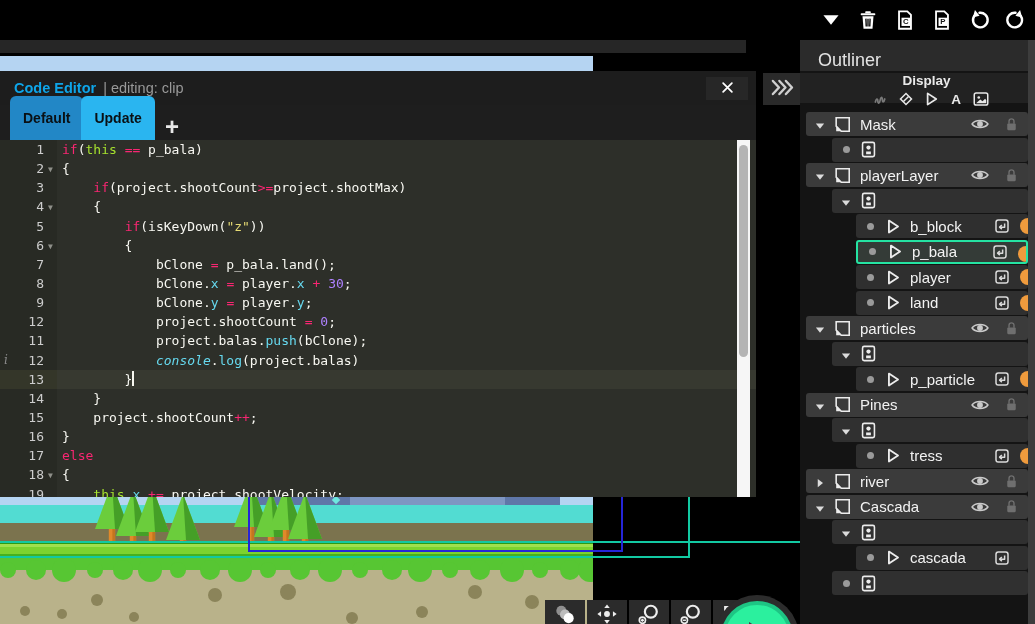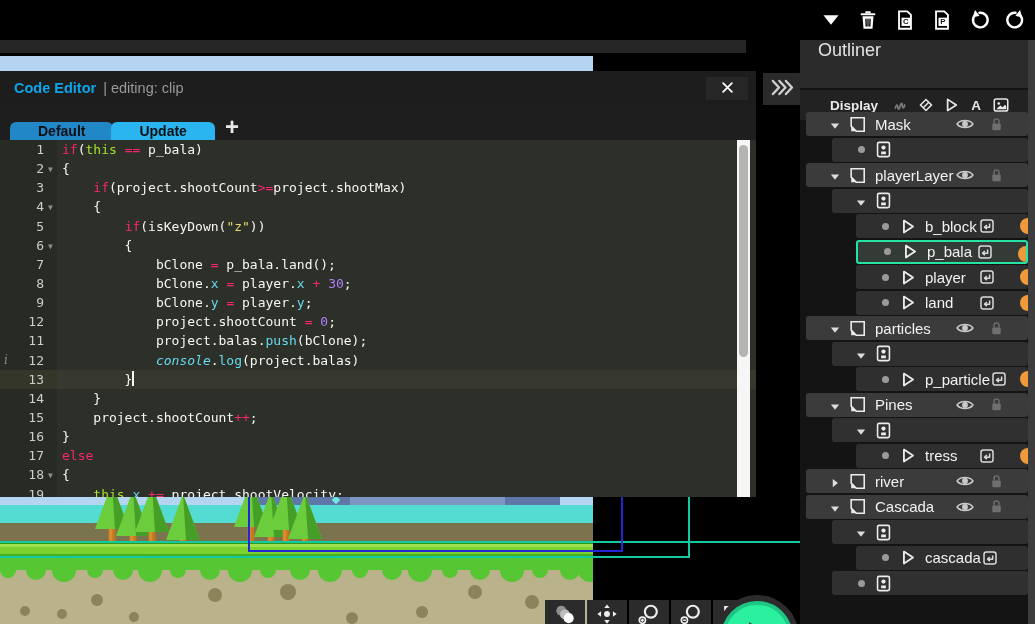--- a/index.html
+++ b/index.html
@@ -39,21 +39,21 @@
   .gb-b{left:248px;top:550px;width:375px;height:2px;}
   
   .code-editor{position:absolute;left:0;top:71px;width:756px;height:426px;background:#1d1d1d;z-index:5;}
   .ce-title{height:34px;display:flex;align-items:center;padding-left:14px;font-size:14.5px;}
   .ce-title .t1{color:#0ea5e9;font-weight:bold;}
   .ce-title .t2{color:#999;margin-left:7px;}
   .ce-close{position:absolute;right:8px;top:6px;width:42px;height:23px;background:#272727;color:#fff;
             display:flex;align-items:center;justify-content:center;}
   .ce-close svg{width:15px;height:15px;}
   .ce-tabs{height:35px;background:#1e1e1e;display:flex;align-items:flex-end;padding-left:10px;}
-  .tab{height:18px;padding:0 28px;border-radius:6px 6px 0 0;font-size:14px;font-weight:bold;color:#0a1014;
+  .tab{height:44px;padding:0 13px;border-radius:6px 6px 0 0;font-size:14px;font-weight:bold;color:#0a1014;
        display:flex;align-items:center;position:relative;}
   .tab.t-inactive{background:#2287c6;}
   .tab.t-active{background:#2ab5f0;margin-left:-2px;z-index:2;}
   .tab-plus{color:#e8e8e8;font-size:24px;line-height:20px;margin-left:10px;margin-bottom:3px;font-weight:bold;}
   .ce-body{position:absolute;left:0;top:69px;width:756px;height:357px;background:#2d2f29;overflow:hidden;
            font-family:"DejaVu Sans Mono",monospace;font-size:13px;}
   .code-row{display:flex;height:19.15px;line-height:19.15px;}
   .gutter-cell{width:57px;flex:0 0 57px;background:#282a24;display:flex;position:relative;}
   .ln{width:44px;text-align:right;color:#cdcdcd;}
   .fold{width:13px;color:#8f908a;font-size:8px;text-align:center;line-height:21px;}
@@ -66,30 +66,30 @@
   .tok-ci{color:#66d9ef;font-style:italic;}
   .cursor{display:inline-block;width:2px;height:15px;background:#f8f8f0;vertical-align:-2px;}
   .ce-scroll{position:absolute;right:6px;top:69px;width:13px;height:357px;background:#f6f6f6;}
   .ce-thumb{position:absolute;left:2px;top:5px;width:9px;height:212px;background:#b4b4b4;border-radius:5px;}
   
   .expand-btn{position:absolute;left:763px;top:73px;width:37px;height:32px;background:#2a2a2a;color:#cfcfcf;
               display:flex;align-items:center;justify-content:center;z-index:5;}
   .expand-btn svg{width:26px;height:21px;}
   
   .outliner{position:absolute;left:800px;top:40px;width:235px;height:584px;background:#141414;z-index:5;}
-  .ol-header{height:48px;background:#2b2b2b;display:flex;align-items:flex-start;padding-left:18px;
+  .ol-header{height:31px;background:#2b2b2b;display:flex;align-items:flex-end;padding-left:18px;
              font-size:18px;color:#e3e3e3;}
-  .ol-display{margin-top:2px;height:30px;background:#222;display:flex;align-items:center;padding-left:30px;}
+  .ol-display{margin-top:2px;height:30px;background:#222;display:flex;align-items:center;padding-left:30px;flex-direction:column;}
   .ol-display .lbl{font-size:13.5px;font-weight:bold;color:#eaeaea;margin-right:12px;}
   .tgl{width:22px;height:22px;color:#e8e8e8;margin-right:3px;display:flex;align-items:center;justify-content:center;}
   .tgl svg{width:18px;height:18px;}
   .tgl.dim{color:#7a7a7a;}
   .ol-tree{position:absolute;left:0;top:72px;right:7px;bottom:0;overflow:hidden;}
   .row{height:24px;margin-bottom:1.5px;display:flex;align-items:center;border-radius:3px;
-       box-sizing:border-box;position:relative;overflow:hidden;padding:0 23px;}
+       box-sizing:border-box;position:relative;overflow:hidden;padding:0 8px;}
   .row-layer{margin-left:6px;width:222px;background:#3b3b3b;}
   .row-frame{margin-left:32px;width:196px;background:#303030;}
   .row-clip{margin-left:56px;width:172px;background:#2f2f2f;}
   .row.selected{background:#343b37;border:2px solid #25e3a2;}
   .caret{width:15px;height:12px;color:#dcdcdc;flex:0 0 15px;margin-right:4px;}
   .caret svg{width:12px;height:12px;}
   .bullet{width:7px;height:7px;border-radius:50%;background:#9a9a9a;margin:0 9px 0 3px;flex:0 0 7px;}
   .row-icon{width:19px;height:19px;color:#ececec;margin-right:8px;flex:0 0 19px;}
   .row-icon svg{width:19px;height:19px;}
   .row-name{font-size:15px;color:#f2f2f2;flex:1;white-space:nowrap;}

